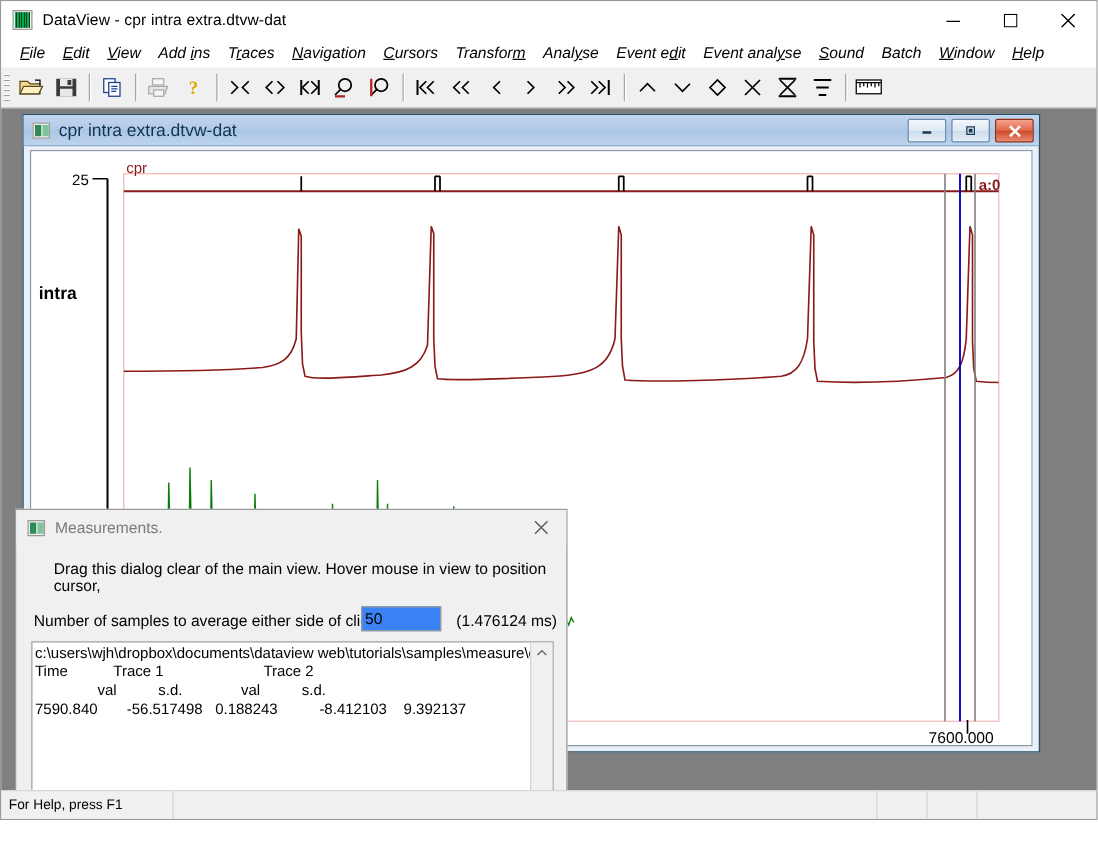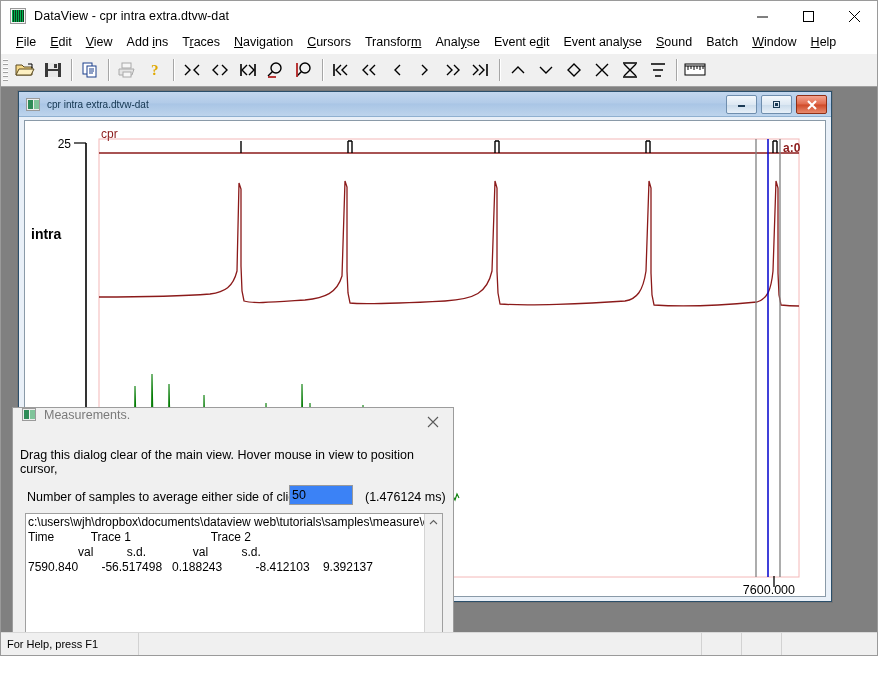--- a/index.html
+++ b/index.html
@@ -76,20 +76,21 @@
 
   
   #menu-bar {
     height: 22px;
     background: #ffffff;
     display: flex;
     align-items: center;
     padding-left: 8px;
     flex: none;
     font-size: 12.5px;
+    font-style: italic;
   }
   .menu-item {
     padding: 2px 7px;
     white-space: nowrap;
     color: #000;
   }
   .menu-item u { text-decoration: underline; }
 
   
   #toolbar {
@@ -155,21 +156,21 @@
     box-sizing: border-box;
     position: relative;
     flex: none;
   }
   #child-icon::after {
     content:"";
     position:absolute; left:1px; top:1px; bottom:1px; width:5px;
     background:#2e8b57;
     box-shadow: 6px 0 0 #7fc49a;
   }
-  #child-title-text { font-size: 10px; color:#12344e; }
+  #child-title-text { font-size: 14px; color:#12344e; }
   .child-caps { position:absolute; right:4px; top:3px; display:flex; gap:4px; }
   .child-cap {
     width: 29px; height: 17px;
     border: 1px solid #6f8eae;
     border-radius: 2px;
     background: linear-gradient(180deg,#f4f8fc 0%, #dde8f3 50%, #cadbeb 51%, #e7f0f8 100%);
     display:flex; align-items:center; justify-content:center;
   }
   .child-cap.close {
     background: linear-gradient(180deg,#f4a38f 0%, #e06a4c 48%, #cf4a28 52%, #e88a6e 100%);
@@ -210,21 +211,21 @@
     left: 11px; top: 320px;
     width: 442px; height: 330px;
     background: #f0f0f0;
     border: 1px solid #9c9c9c;
     box-sizing: border-box;
     font-size: 12.5px;
   }
   #dlg-title {
     height: 28px;
     background: #f0f0f0;
-    display: flex; align-items: flex-start;
+    display: flex; align-items: center;
     position: relative;
   }
   #dlg-icon {
     width: 14px; height: 13px;
     margin-left: 9px; margin-right: 8px;
     background: #ededed;
     border: 1px solid #9a9a9a;
     box-sizing:border-box;
     position: relative; flex:none;
   }
@@ -233,21 +234,21 @@
     position:absolute; left:1px; top:1px; bottom:1px; width:5px;
     background:#2e8b57;
     box-shadow: 6px 0 0 #7fc49a;
   }
   #dlg-title-text { color:#7a7a7a; font-size:12.5px; }
   #dlg-close {
     position:absolute; right:0; top:0;
     width: 40px; height: 28px;
     display:flex; align-items:center; justify-content:center;
   }
-  #dlg-hint { position:absolute; left:7px; top:40px; }
+  #dlg-hint { position:absolute; left:30px; top:40px; }
   #dlg-samples-label { position:absolute; left:14px; top:82px; }
   #samples-input {
     position:absolute; left:276px; top:77px;
     width: 64px; height: 20px;
     border: 1px solid #9a9a9a;
     background: #3b82f6;
     font-family: "Liberation Sans", sans-serif;
     font-size: 12.5px;
     padding: 0 2px;
     box-sizing: border-box;

